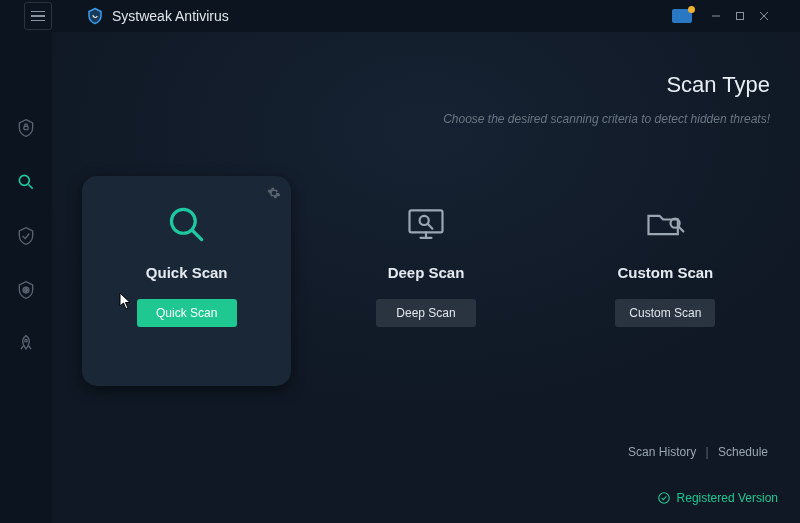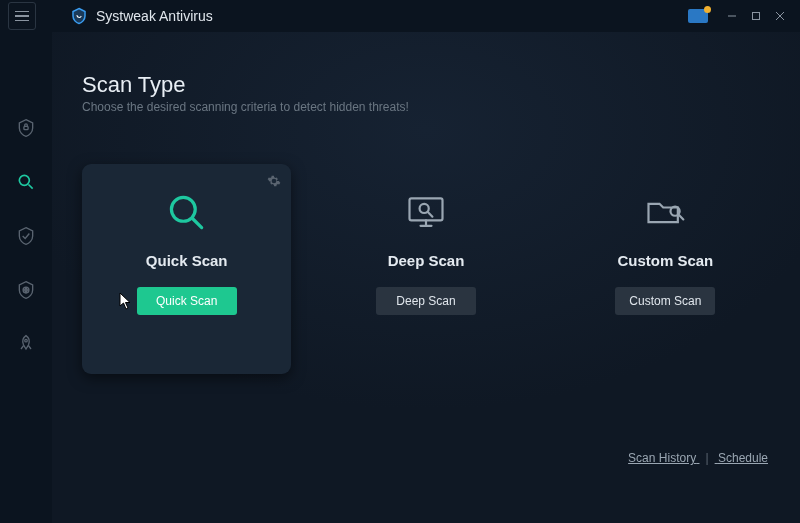--- a/index.html
+++ b/index.html
@@ -10,21 +10,21 @@
       font-family: -apple-system, "Segoe UI", Arial, sans-serif;
       color: #c0c8d0;
       overflow: hidden;
       position: relative;
     }
     
     .titlebar {
       height: 32px;
       display: flex;
       align-items: center;
-      padding: 0 8px;
+      padding: 0 24px;
       background: #0b141f;
     }
     .hamburger {
       width: 28px; height: 28px;
       display: flex; flex-direction: column;
       justify-content: center; align-items: center;
       gap: 3px;
       border: 1px solid #2a3542;
       border-radius: 3px;
       cursor: pointer;
@@ -87,52 +87,53 @@
     .side-item.active { color: #1ec8a0; }
     .side-item svg { width: 20px; height: 20px; }
     
     .main {
       position: absolute;
       left: 52px; top: 32px; right: 0; bottom: 0;
       background: radial-gradient(ellipse 600px 400px at 50% 20%, #162232 0%, #0f1824 70%);
       padding: 40px 30px 0;
       display: flex;
       flex-direction: column;
-      align-items: flex-start;
+      align-items: flex-end;
     }
     .page-title {
       color: #e8eef4;
       font-size: 22px;
       font-weight: 500;
     }
     .page-sub {
       color: #6a7682;
       font-size: 12px;
-      margin-top: 2px;
+      margin-top: 14px;
+      font-style: italic;
     }
     .cards {
       display: flex;
       gap: 30px;
       margin-top: 50px;
       width: 100%;
       justify-content: center;
     }
     .card {
       width: 210px;
       height: 210px;
       display: flex;
       flex-direction: column;
       align-items: center;
       padding: 18px 14px 0;
       position: relative;
       text-align: center;
     }
     .card.active {
       background: #1a2736;
-      border-radius: 9px;
+      border-radius: 15px;
       box-shadow: 0 4px 14px rgba(0,0,0,0.5);
     }
     .gear {
       position: absolute;
       top: 10px; right: 10px;
       color: #5a6470;
       cursor: pointer;
     }
     .gear svg { width: 14px; height: 14px; }
     .card-icon {
@@ -165,24 +166,23 @@
       color: #e0e6ec;
       background: #2a3440;
     }
     .card-btn.primary {
       background: #1ec890;
       color: #fff;
     }
     .footer-links {
       position: absolute;
       right: 32px;
-      bottom: 58px;
+      bottom: 64px;
       font-size: 12px;
       color: #9aa6b2;
-      text-decoration: underline;
     }
     .footer-links span { cursor: pointer; }
     .divider { margin: 0 6px; color: #5a6470; }
     .registered {
       position: absolute;
       right: 22px;
       bottom: 18px;
       font-size: 12px;
       color: #1ec890;
       display: flex;
@@ -321,19 +321,26 @@
     </div>
 
   </div>
 
   <div class="footer-links">
     <span>Scan History</span>
     <span class="divider">|</span>
     <span>Schedule</span>
   </div>
 
+  <div class="registered">
+    <svg viewBox="0 0 24 24" fill="none" stroke="#1ec890" stroke-width="2">
+      <circle cx="12" cy="12" r="9"></circle>
+      <path d="M8 12 l3 3 l5 -6"></path>
+    </svg>
+    <span>Registered Version</span>
+  </div>
 </div>
 
 <div class="cursor">
   <svg width="14" height="18" viewBox="0 0 14 18">
     <path d="M1 1 L1 14 L4.5 11 L7 17 L9 16 L6.5 10.5 L11 10.5 Z" fill="#fff" stroke="#000" stroke-width="1"></path>
   </svg>
 </div>
 
 </body></html>

